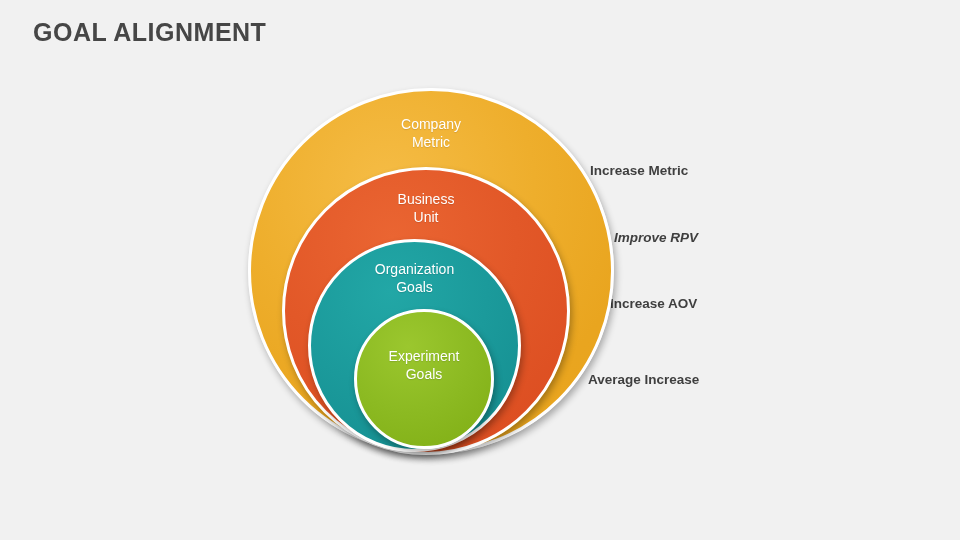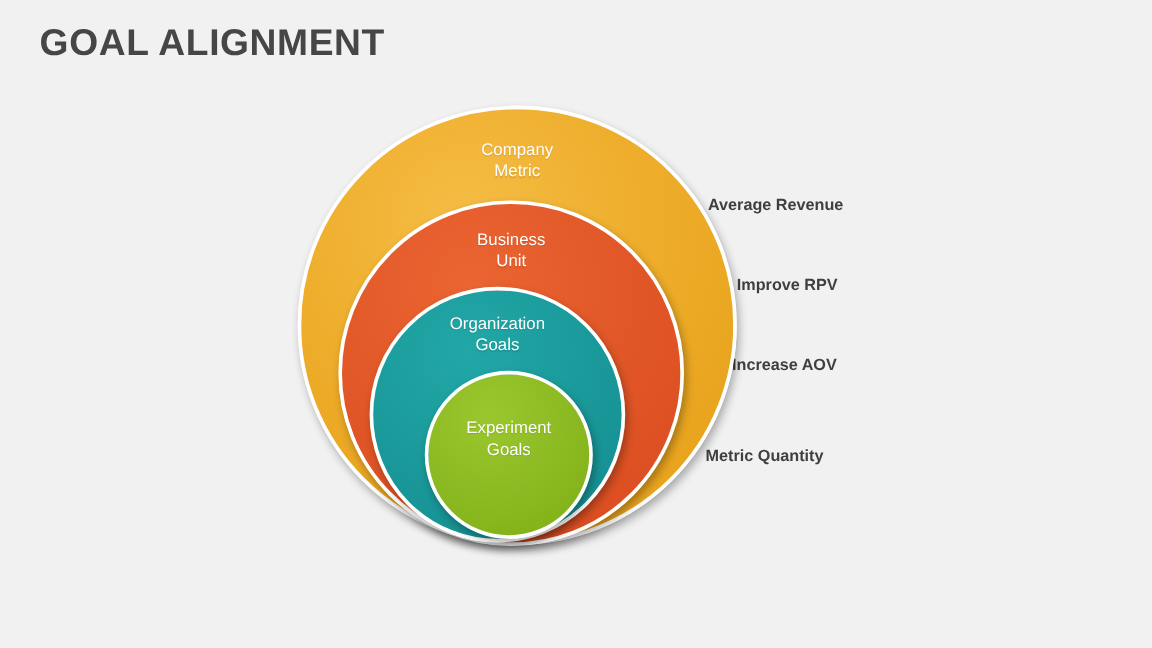--- a/index.html
+++ b/index.html
@@ -19,21 +19,21 @@
     position: absolute;
     inset: 0;
     background: #f1f1f1;
   }
 
   
   #page-title {
     position: absolute;
     left: 33px;
     top: 18px;
-    font-size: 31px;
+    font-size: 25px;
     font-weight: bold;
     letter-spacing: 0.5px;
     color: #464646;
     white-space: nowrap;
   }
 
   
   #venn-diagram {
     position: absolute;
     left: 240px;
@@ -110,21 +110,21 @@
 
   
   .callout {
     position: absolute;
     font-size: 13.5px;
     font-weight: bold;
     color: #3f3f3f;
     white-space: nowrap;
   }
   #callout-0 { left: 590px; top: 163px; }
-  #callout-1 { left: 614px; top: 230px; }
+  #callout-1 { left: 614px; top: 230px; font-style: italic; }
   #callout-2 { left: 610px; top: 296px; text-align: right; }
   #callout-3 { left: 588px; top: 372px; }
 </style>
 </head>
 <body>
 
 <div id="slide">
 
   <div id="page-title">GOAL ALIGNMENT</div>
 
@@ -145,21 +145,21 @@
 Goals</span>
     </div>
 
     <div class="ring" id="ring-experiment">
       <span class="ring-label">Experiment
 Goals</span>
     </div>
 
   </div>
 
-  <div class="callout" id="callout-0">Average Revenue</div>
+  <div class="callout" id="callout-0">Increase Metric</div>
 
   <div class="callout" id="callout-1">Improve RPV</div>
 
   <div class="callout" id="callout-2">Increase AOV</div>
 
-  <div class="callout" id="callout-3">Metric Quantity</div>
+  <div class="callout" id="callout-3">Average Increase</div>
 
 </div>
 
 </body></html>

